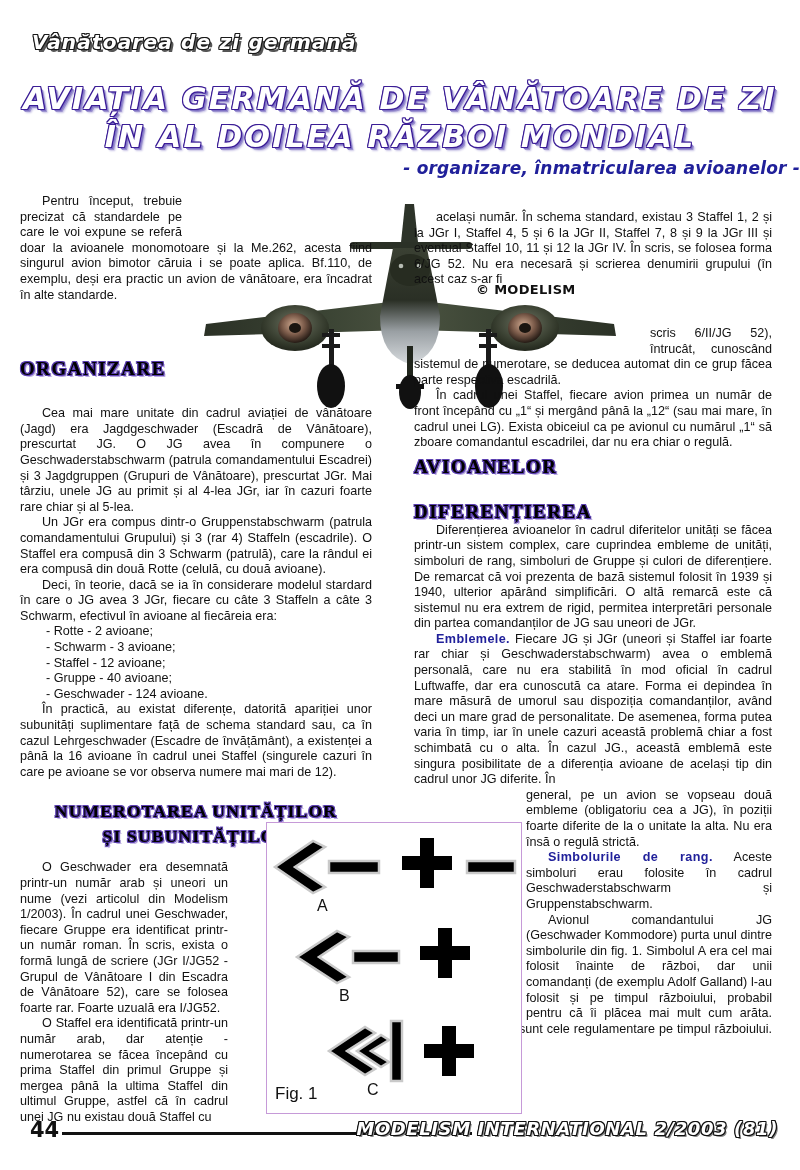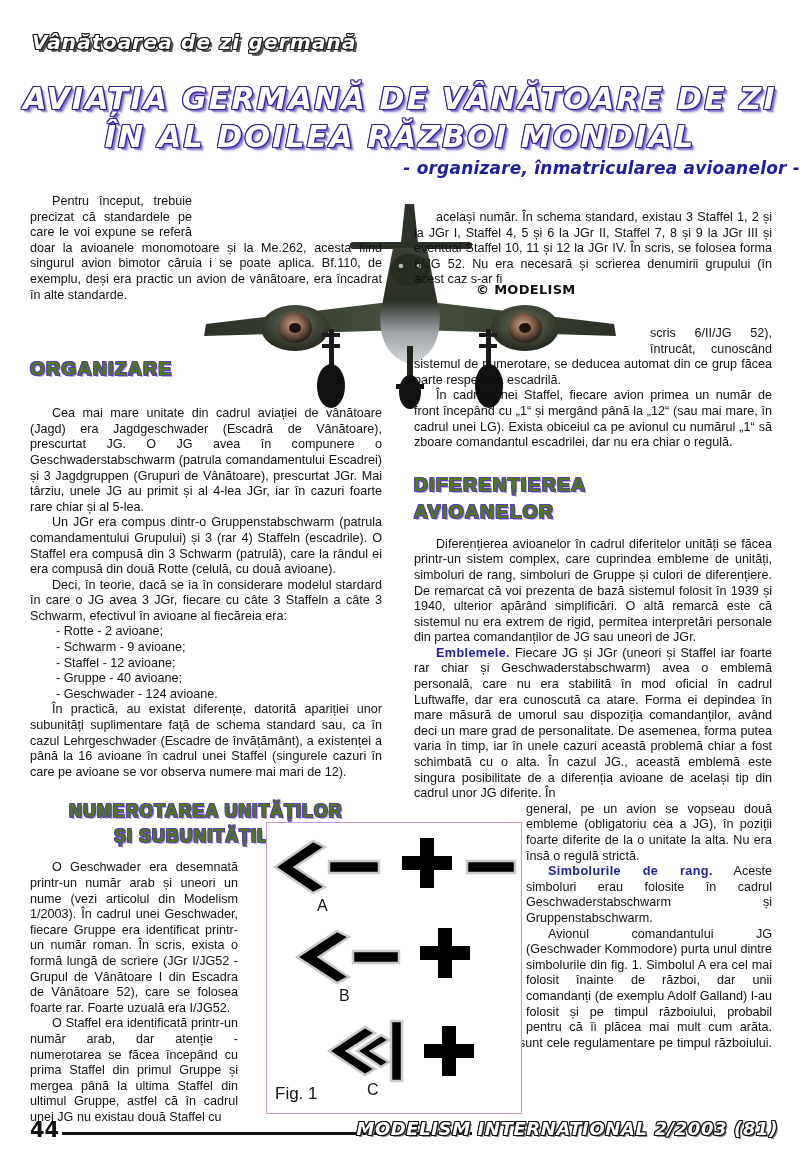--- a/index.html
+++ b/index.html
@@ -62,31 +62,31 @@
     font-size:12.6px;
     line-height:15.6px;
     color:#111;
     text-align:justify;
     font-family:"Liberation Sans",sans-serif;
   }
   .col p{margin:0;text-indent:22px;}
   .col p.noind{text-indent:0;}
   .col p.item{text-indent:26px;}
 
-  #col-left{left:30px;top:194px;width:352px;}
+  #col-left{left:20px;top:194px;width:352px;}
   #col-right{left:414px;top:194px;width:358px;}
 
   
   .sect{
-    font-family:Liberation Sans, sans-serif;
+    font-family:Liberation Serif, serif;
     font-weight:bold;
     font-size:19px;
     letter-spacing:1.5px;
     line-height:23px;
-    color:#4d7c0f;
+    color:#000000;
     text-shadow:
       1px 0 0 #5b3fb0, -1px 0 0 #5b3fb0, 0 1px 0 #5b3fb0, 0 -1px 0 #5b3fb0,
       1px 1px 0 #5b3fb0, -1px -1px 0 #5b3fb0, 1px -1px 0 #5b3fb0, -1px 1px 0 #5b3fb0,
       2px 2px 0 #b9a9e0;
     margin:12px 0 10px 0;
     white-space:nowrap;
   }
   .sect.center{text-align:center;}
 
   .runin{color:#20209a;font-weight:bold;letter-spacing:.4px;}
@@ -219,21 +219,21 @@
     <div class="sect">ORGANIZARE</div>
 
     <div style="float:right;width:142px;height:16px;"></div>
     <div style="float:right;width:100px;height:16px;"></div>
     <div style="float:right;width:82px;height:16px;"></div>
     <p>Cea mai mare unitate din cadrul aviației de vânătoare (Jagd) era Jagdgeschwader (Escadră de Vânătoare), prescurtat JG. O JG avea în compunere o Geschwaderstabschwarm (patrula comandamentului Escadrei) și 3 Jagdgruppen (Grupuri de Vânătoare), prescurtat JGr. Mai târziu, unele JG au primit și al 4-lea JGr, iar în cazuri foarte rare chiar și al 5-lea.</p>
     <p>Un JGr era compus dintr-o Gruppenstabschwarm (patrula comandamentului Grupului) și 3 (rar 4) Staffeln (escadrile). O Staffel era compusă din 3 Schwarm (patrulă), care la rândul ei era compusă din două Rotte (celulă, cu două avioane).</p>
     <p>Deci, în teorie, dacă se ia în considerare modelul stardard în care o JG avea 3 JGr, fiecare cu câte 3 Staffeln a câte 3 Schwarm, efectivul în avioane al fiecăreia era:</p>
 
     <p class="item">- Rotte - 2 avioane;</p>
-    <p class="item">- Schwarm - 9 avioane;</p>
+    <p class="item">- Schwarm - 3 avioane;</p>
     <p class="item">- Staffel - 12 avioane;</p>
     <p class="item">- Gruppe - 40 avioane;</p>
     <p class="item">- Geschwader - 124 avioane.</p>
 
     <p>În practică, au existat diferențe, datorită apariției unor subunități suplimentare față de schema standard sau, ca în cazul Lehrgeschwader (Escadre de învățământ), a existenței a până la 16 avioane în cadrul unei Staffel (singurele cazuri în care pe avioane se vor observa numere mai mari de 12).</p>
 
     <div class="sect center" style="margin-top:20px;margin-bottom:2px;font-size:17.5px;letter-spacing:1.2px;">NUMEROTAREA UNITĂȚILOR</div>
     <div class="sect center" style="margin-top:0;margin-bottom:12px;font-size:17.5px;letter-spacing:1.2px;">ȘI SUBUNITĂȚILOR</div>
 
     <div style="float:right;width:144px;height:300px;"></div>
@@ -251,22 +251,22 @@
 
     <div style="clear:both;height:22px;"></div>
     <div style="float:left;width:196px;height:16px;"></div>
     <div style="float:left;width:140px;height:16px;"></div>
     <div style="float:left;width:110px;height:16px;"></div>
     <div style="float:left;width:82px;height:16px;"></div>
     <div style="float:left;width:44px;height:16px;"></div>
     <p class="noind">scris 6/II/JG 52), întrucât, cunoscând sistemul de numerotare, se deducea automat din ce grup făcea parte respectiva escadrilă.</p>
     <p>În cadrul unei Staffel, fiecare avion primea un număr de front începând cu „1“ și mergând până la „12“ (sau mai mare, în cadrul unei LG). Exista obiceiul ca pe avionul cu numărul „1“ să zboare comandantul escadrilei, dar nu era chiar o regulă.</p>
 
+    <div class="sect" style="margin-top:4px;margin-bottom:14px;">AVIOANELOR</div>
     <div class="sect" style="margin-top:22px;margin-bottom:0;">DIFERENȚIEREA</div>
-    <div class="sect" style="margin-top:4px;margin-bottom:14px;">AVIOANELOR</div>
 
     <p>Diferențierea avioanelor în cadrul diferitelor unități se făcea printr-un sistem complex, care cuprindea embleme de unități, simboluri de rang, simboluri de Gruppe și culori de diferențiere. De remarcat că voi prezenta de bază sistemul folosit în 1939 și 1940, ulterior apărând simplificări. O altă remarcă este că sistemul nu era extrem de rigid, permitea interpretări personale din partea comandanților de JG sau uneori de JGr.</p>
 
     <p><span class="runin">Emblemele.</span><span> Fiecare JG și JGr (uneori și Staffel iar foarte rar chiar și Geschwaderstabschwarm) avea o emblemă personală, care nu era stabilită în mod oficial în cadrul Luftwaffe, dar era cunoscută ca atare. Forma ei depindea în mare măsură de umorul sau dispoziția comandanților, având deci un mare grad de personalitate. De asemenea, forma putea varia în timp, iar în unele cazuri această problemă chiar a fost schimbată cu o alta. În cazul JG., această emblemă este singura posibilitate de a diferenția avioane de același tip din cadrul unor JG diferite. În</span></p>
 
     <div style="float:left;width:112px;height:232px;"></div>
     <p class="noind">general, pe un avion se vopseau două embleme (obligatoriu cea a JG), în poziții foarte diferite de la o unitate la alta. Nu era însă o regulă strictă.</p>
 
     <p><span class="runin">Simbolurile de rang.</span><span> Aceste simboluri erau folosite în cadrul Geschwaderstabschwarm și Gruppenstabschwarm.</span></p>
 

